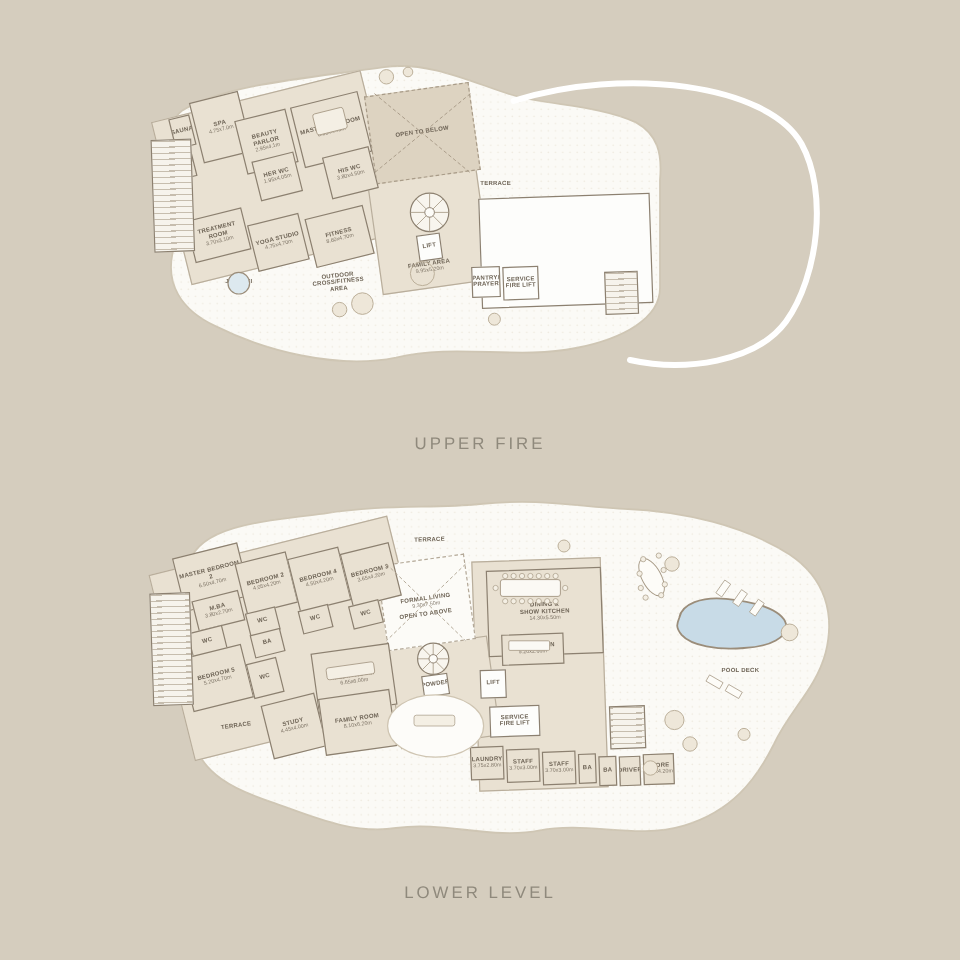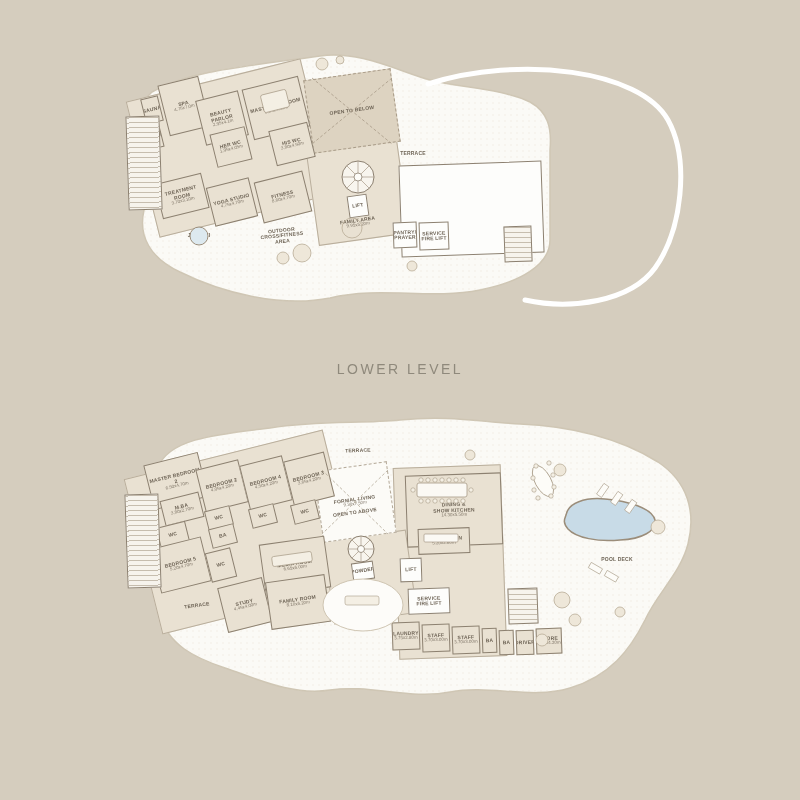--- a/index.html
+++ b/index.html
@@ -374,15 +374,16 @@
       <circle cx="560" cy="470" r="6"></circle>
         <circle cx="658" cy="527" r="7"></circle>
         <circle cx="562" cy="600" r="8"></circle>
       <circle cx="542" cy="640" r="6"></circle>
         <circle cx="620" cy="612" r="5"></circle>
         <circle cx="470" cy="455" r="5"></circle>
       <circle cx="575" cy="620" r="6"></circle>
     </g>
   </svg>
 
-  <div id="upper-title" class="title">LOWER LEVEL</div>
+  <div id="upper-title" class="title">UPPER FIRE</div>
+  <div id="lower-title" class="title">LOWER LEVEL</div>
 
 </div>
 
 </body></html>

